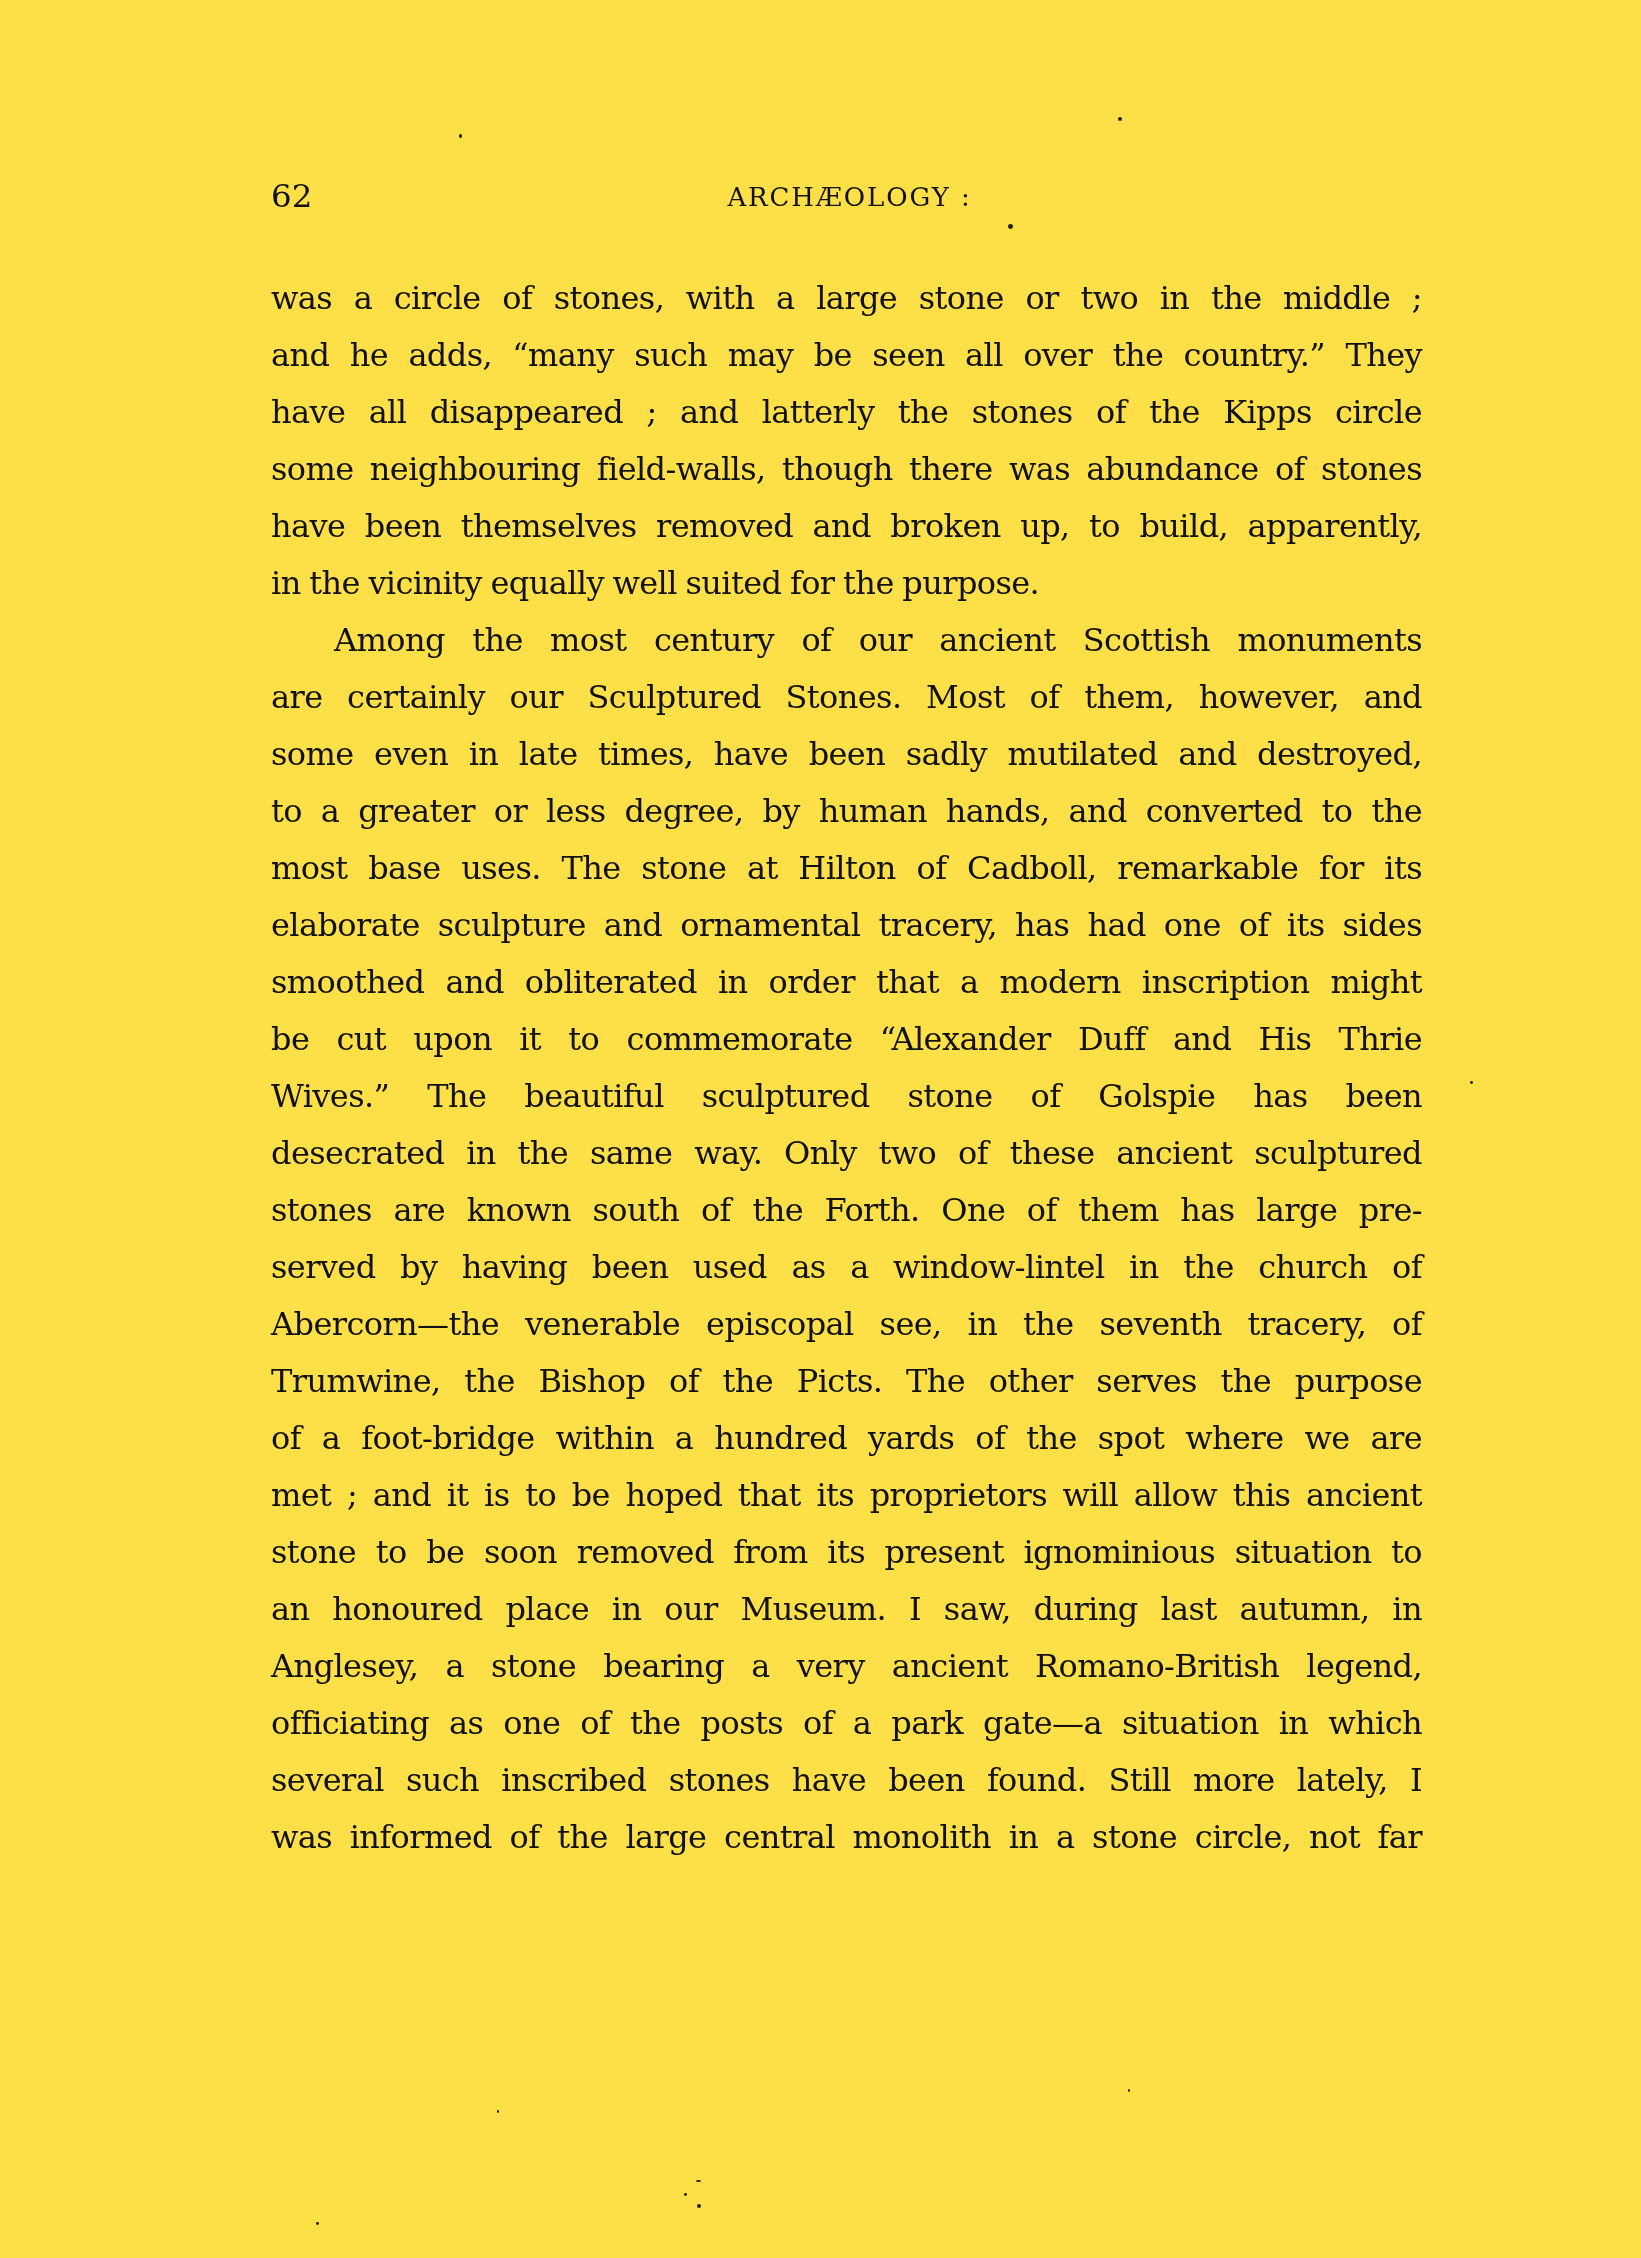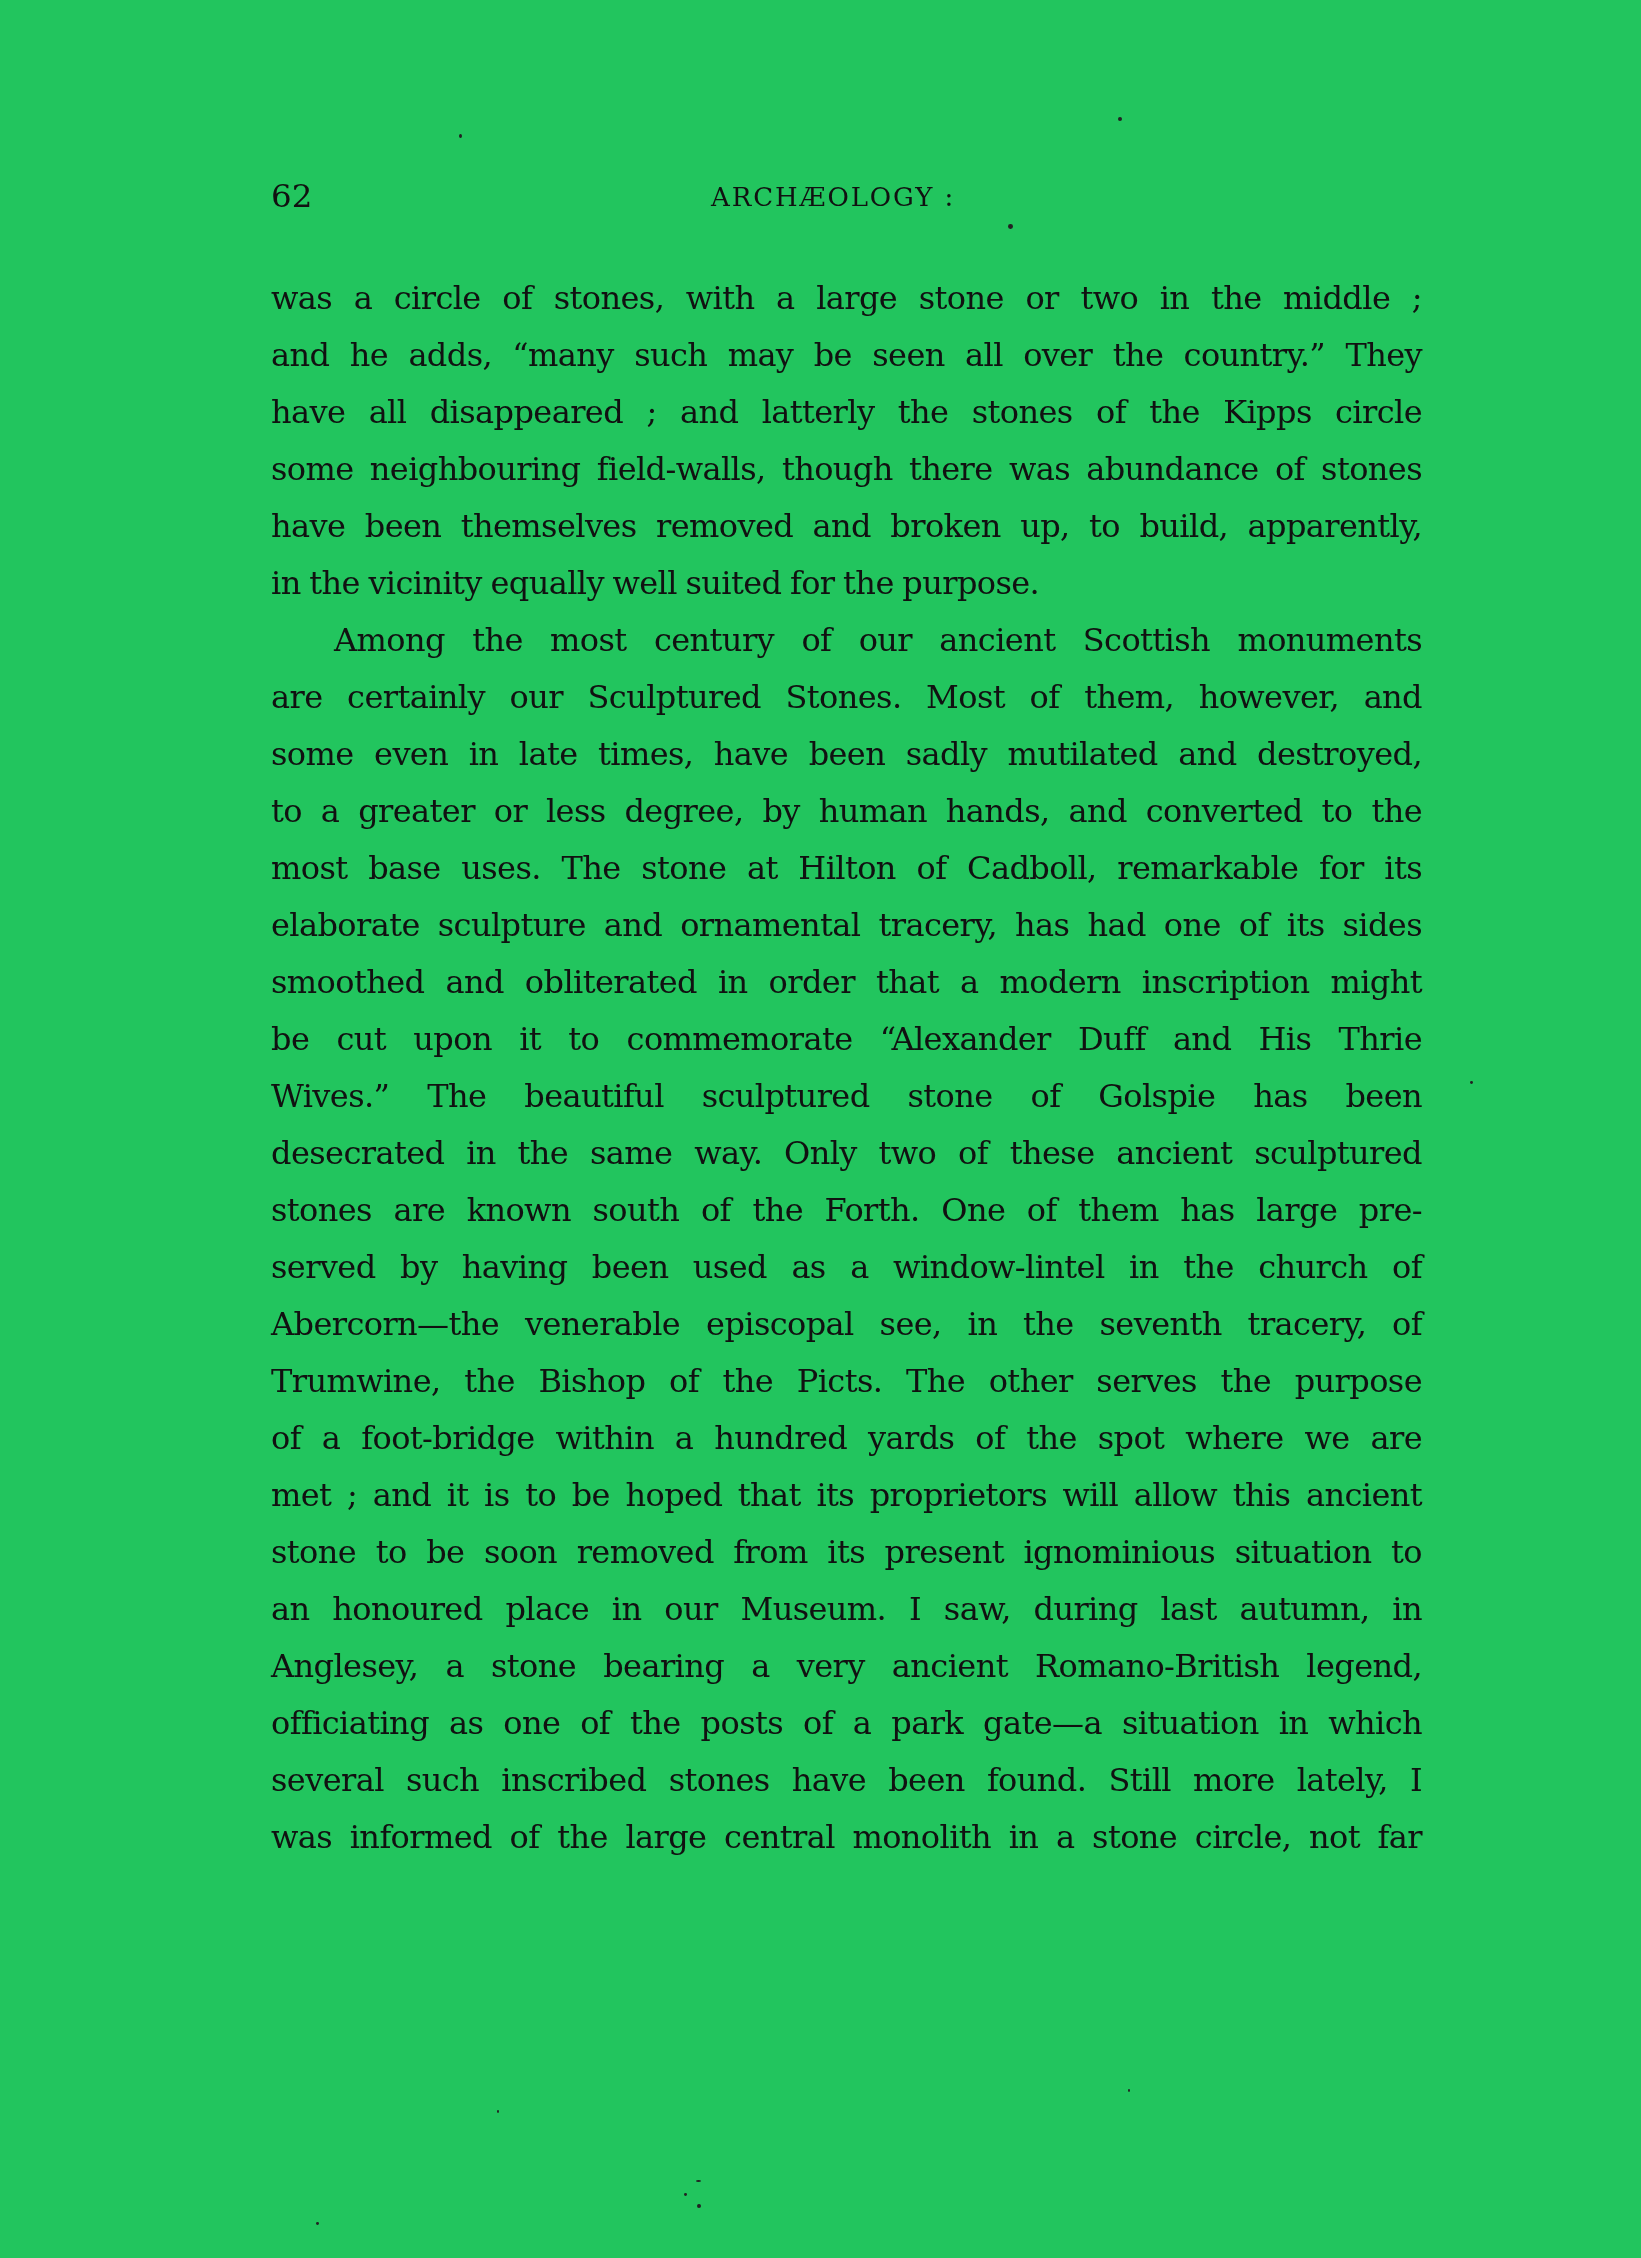--- a/index.html
+++ b/index.html
@@ -1,26 +1,26 @@
 <!DOCTYPE html>
 <html><head>
 <meta charset="utf-8">
 <style>
   html, body { margin: 0; padding: 0; background: #ffffff; }
   body { width: 1641px; height: 2259px; position: relative; overflow: hidden; }
-  .page { position: absolute; left: 0; top: 0; width: 1641px; height: 2259px; background: #22c55e; }
+  .page { position: absolute; left: 0; top: 0; width: 1641px; height: 2259px; background: #fde047; }
   .page-number {
     position: absolute; left: 271px; top: 172px;
     font-family: "DejaVu Serif", serif; font-size: 32.5px; color: #111;
     line-height: 48px;
   }
   .running-head {
     position: absolute; left: 711px; top: 175px; width: 277px;
     font-family: "DejaVu Serif", serif; font-size: 26px; color: #111;
-    letter-spacing: 1.9px; line-height: 44px; white-space: nowrap;
+    letter-spacing: 1.9px; line-height: 44px; white-space: nowrap; text-align: center;
   }
   .body-text {
     position: absolute; left: 271px; top: 270px; width: 1151px;
     font-family: "DejaVu Serif", serif; font-size: 32px; color: #111;
     line-height: 57px;
   }
   .line {
     display: block; height: 57px; white-space: nowrap;
     text-align: justify; text-align-last: justify;
     letter-spacing: -0.6px; word-spacing: -1px;

